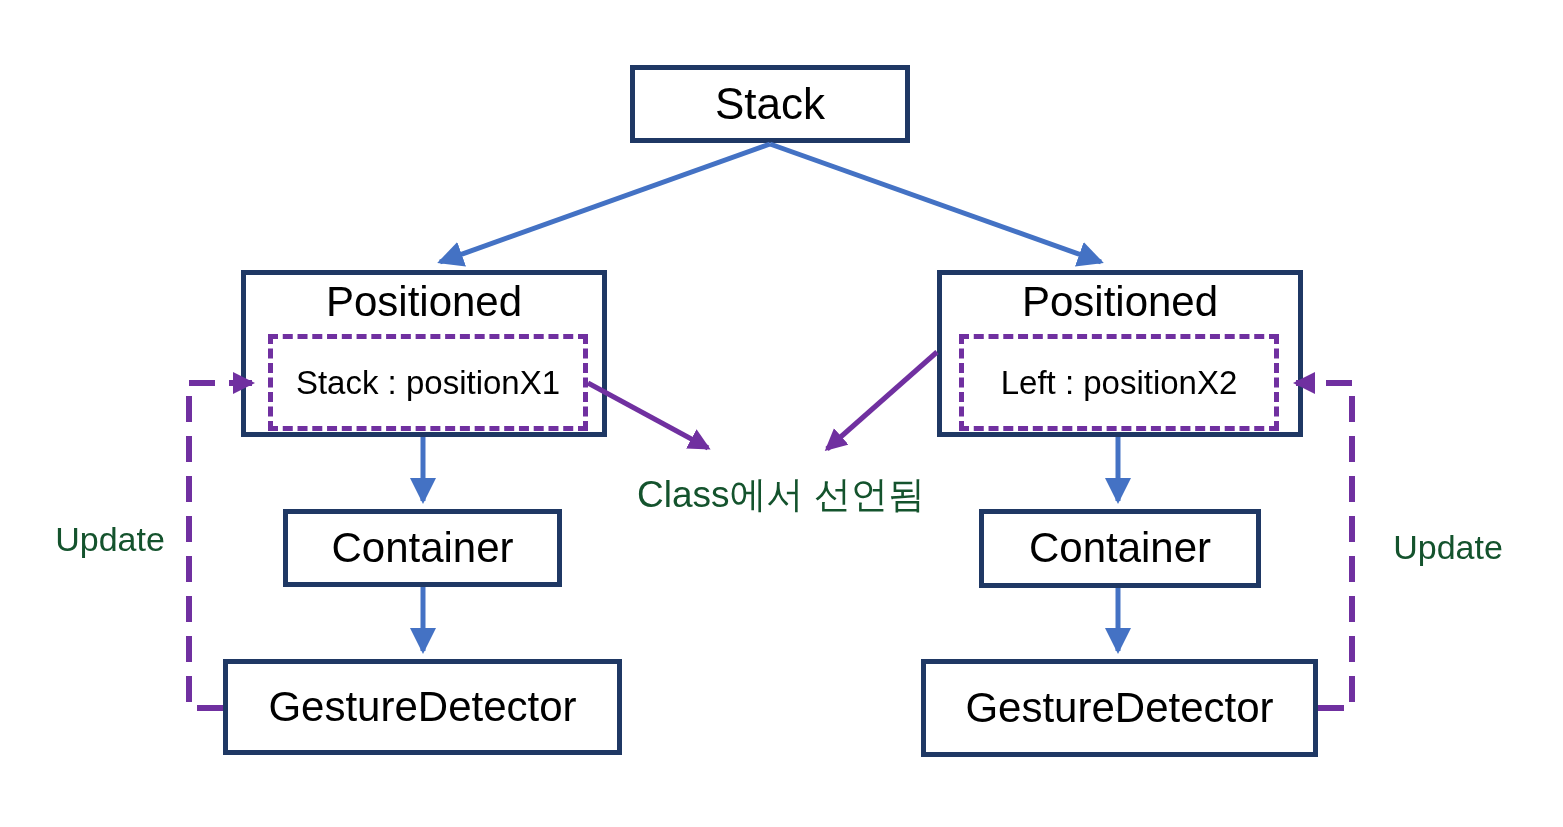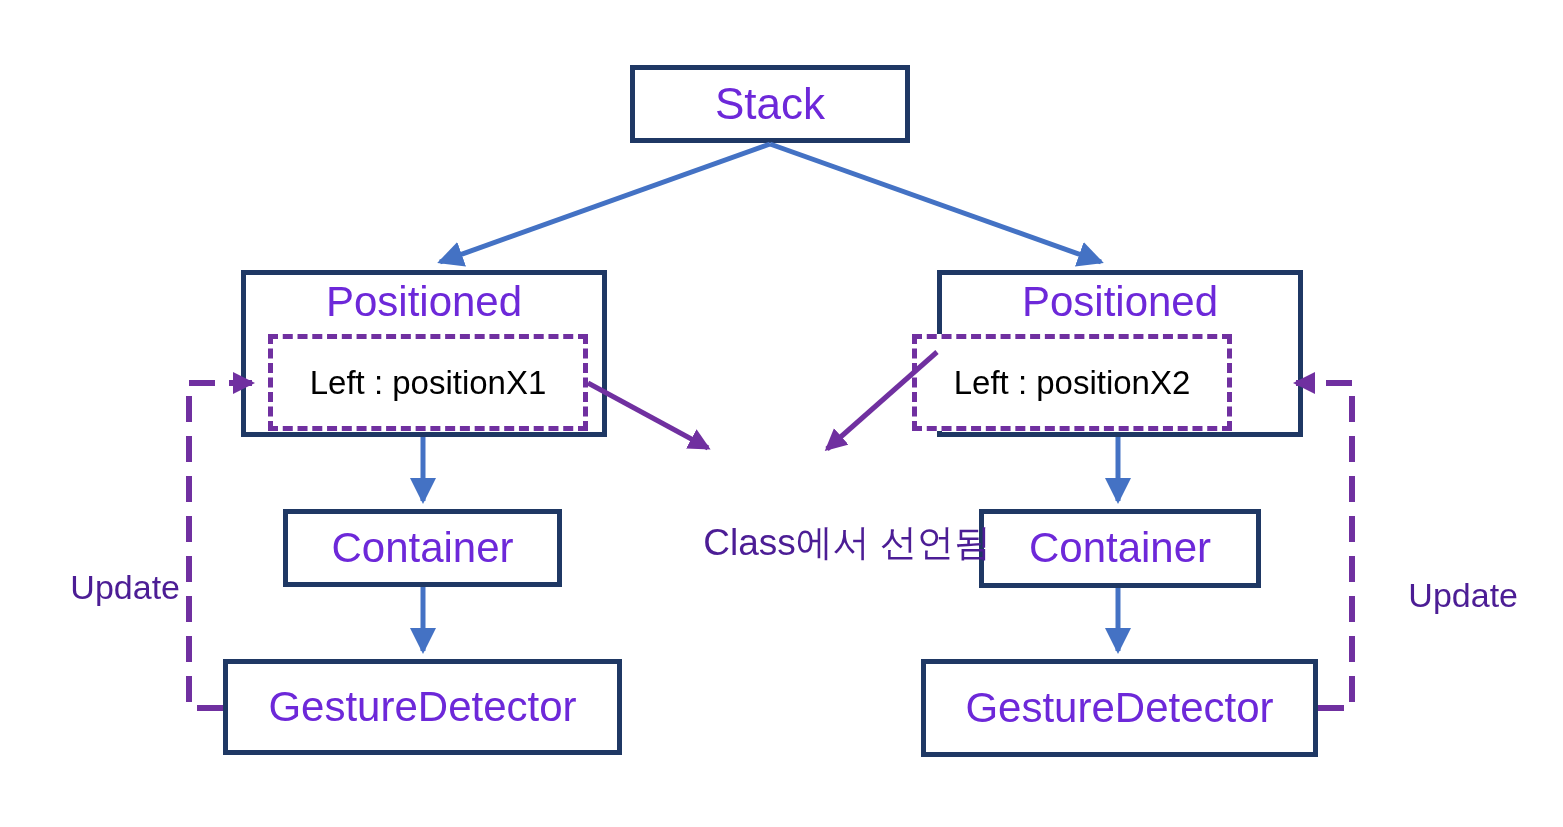--- a/index.html
+++ b/index.html
@@ -15,45 +15,44 @@
   .node {
     position: absolute;
     background: #ffffff;
     border: 5px solid #1F3864;
     box-sizing: border-box;
     display: flex;
     align-items: center;
     justify-content: center;
     text-align: center;
   }
-  .node-label { font-size: 42px; line-height: 1.1; color: #6d28d9; white-space: nowrap; }
+  .node-label { font-size: 42px; line-height: 1.1; color: #000000; white-space: nowrap; }
   #stack-box .node-label { font-size: 44px; }
   .positioned {
     flex-direction: column;
     justify-content: flex-start;
     padding-top: 4px;
   }
   .prop-box {
     position: absolute;
     box-sizing: border-box;
     border: 5px dashed #7030A0;
     background: #ffffff;
     display: flex;
     flex-direction: column;
     align-items: center;
     justify-content: center;
   }
   .prop-line { font-size: 33px; line-height: 44px; white-space: nowrap; color: #000; }
   .floating-label {
     position: absolute;
     font-size: 34px;
-    color: #4c1d95;
-    text-align: right;
+    color: #14532d;
+    text-align: center;
     white-space: nowrap;
-    margin-top: 48px;
   }
   #center-note { font-size: 37px; }
   #connector-layer {
     position: absolute;
     left: 0; top: 0;
     width: 1563px; height: 827px;
     pointer-events: none;
     z-index: 10;
   }
 </style>
@@ -63,27 +62,27 @@
 <div id="canvas">
 
   <div class="node" id="stack-box" style="left:630px; top:65px; width:280px; height:78px;">
     <span class="node-label">Stack</span>
   </div>
 
   <div class="node positioned" style="left:241px; top:270px; width:366px; height:167px;">
     <span class="node-label">Positioned</span>
   </div>
   <div class="prop-box" style="left:268px; top:334px; width:320px; height:97px;">
-    <span class="prop-line">Left : positionX1</span>
+    <span class="prop-line">Stack : positionX1</span>
   </div>
 
   <div class="node positioned" style="left:937px; top:270px; width:366px; height:167px;">
     <span class="node-label">Positioned</span>
   </div>
-  <div class="prop-box" style="left:912px; top:334px; width:320px; height:97px;">
+  <div class="prop-box" style="left:959px; top:334px; width:320px; height:97px;">
     <span class="prop-line">Left : positionX2</span>
   </div>
 
   <div class="node" style="left:283px; top:509px; width:279px; height:78px;">
     <span class="node-label">Container</span>
   </div>
   <div class="node" style="left:979px; top:509px; width:282px; height:79px;">
     <span class="node-label">Container</span>
   </div>
 

